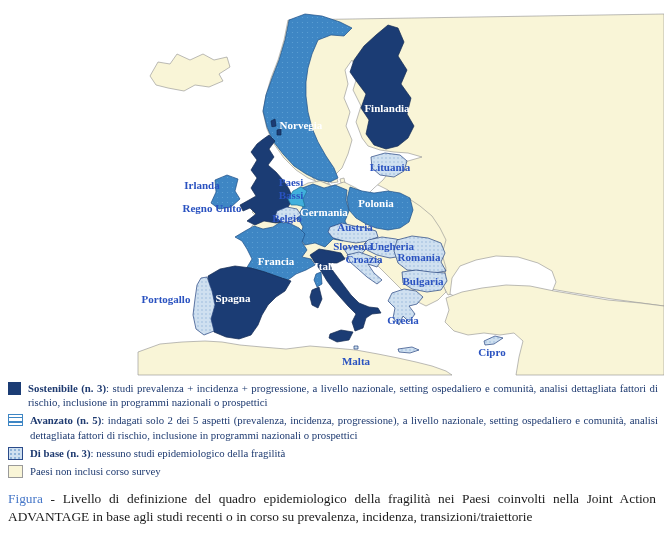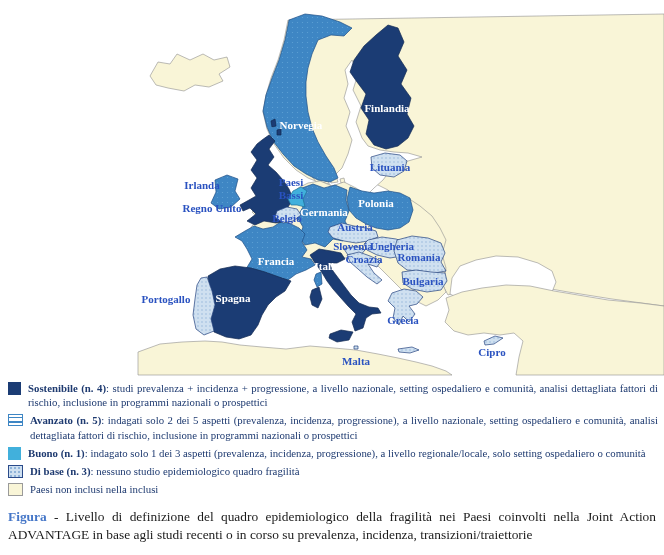--- a/index.html
+++ b/index.html
@@ -27,21 +27,21 @@
   .sw-med{background:#3e86c4;}
   .sw-cyan{background:#41b0dc;}
   .sw-dotted{background-color:#cfe0f0;
              background-image:radial-gradient(#8fb3d9 0.8px,rgba(0,0,0,0) 0.9px);
              background-size:4px 4px;border:1px solid #2a4a8a;width:11px;height:11px;}
   .sw-yellow{background:#f9f5d7;border:1px solid #9a9a9a;width:11px;height:11px;}
   .ltext{flex:1;font-size:10.8px;line-height:14.2px;color:#1e3a70;text-align:justify;}
   .ltext b{color:#1e3a70;}
   
   .caption{padding:8px 8px 0 8px;font-size:13.4px;line-height:18px;color:#1a1a1a;text-align:justify;}
-  .figword{color:#4677c8;font-weight:bold;}
+  .figword{color:#4677c8;font-weight:normal;}
 </style>
 </head>
 <body>
 
 <div class="page">
 
   <svg class="map" width="664" height="378" viewBox="0 0 664 378">
     <defs>
       <pattern id="dotp" width="4" height="4" patternUnits="userSpaceOnUse">
         <rect width="4" height="4" fill="#cfe0f0"></rect>
@@ -118,37 +118,33 @@
         <text x="233" y="302" class="mlabel ml-white" font-size="11">Spagna</text>
         <text x="166" y="303" class="mlabel ml-blue" font-size="11">Portogallo</text>
         <text x="356" y="365" class="mlabel ml-blue" font-size="10.5">Malta</text>
         <text x="492" y="356" class="mlabel ml-blue" font-size="10.5">Cipro</text>
       </g>
   </svg>
 
   <div class="legend">
     <div class="lrow">
       <span class="sw sw-navy"></span>
-      <span class="ltext"><b>Sostenibile (n. 4)</b><span>: studi prevalenza + incidenza + progressione, a livello nazionale, setting ospedaliero e comunità, analisi dettagliata fattori di rischio, inclusione in programmi nazionali o prospettici</span></span>
+      <span class="ltext"><b>Sostenibile (n. 3)</b><span>: studi prevalenza + incidenza + progressione, a livello nazionale, setting ospedaliero e comunità, analisi dettagliata fattori di rischio, inclusione in programmi nazionali o prospettici</span></span>
     </div>
     <div class="lrow">
       <span class="sw sw-striped"></span>
       <span class="ltext"><b>Avanzato (n. 5)</b><span>: indagati solo 2 dei 5 aspetti (prevalenza, incidenza, progressione), a livello nazionale, setting ospedaliero e comunità, analisi dettagliata fattori di rischio, inclusione in programmi nazionali o prospettici</span></span>
     </div>
     <div class="lrow">
-      <span class="sw sw-cyan"></span>
-      <span class="ltext"><b>Buono (n. 1)</b><span>: indagato solo 1 dei 3 aspetti (prevalenza, incidenza, progressione), a livello regionale/locale, solo setting ospedaliero o comunità</span></span>
-    </div>
-    <div class="lrow">
       <span class="sw sw-dotted"></span>
-      <span class="ltext"><b>Di base (n. 3)</b><span>: nessuno studio epidemiologico quadro fragilità</span></span>
+      <span class="ltext"><b>Di base (n. 3)</b><span>: nessuno studi epidemiologico della fragilità</span></span>
     </div>
     <div class="lrow">
       <span class="sw sw-yellow"></span>
-      <span class="ltext"><b></b><span>Paesi non inclusi nella inclusi</span></span>
+      <span class="ltext"><b></b><span>Paesi non inclusi corso survey</span></span>
     </div>
   </div>
 
   <div class="caption">
     <span class="figword">Figura</span><span> - </span><span>Livello di definizione del quadro epidemiologico della fragilità nei Paesi coinvolti nella Joint Action ADVANTAGE in base agli studi recenti o in corso su prevalenza, incidenza, transizioni/traiettorie</span>
   </div>
 
 </div>
 
 </body></html>

